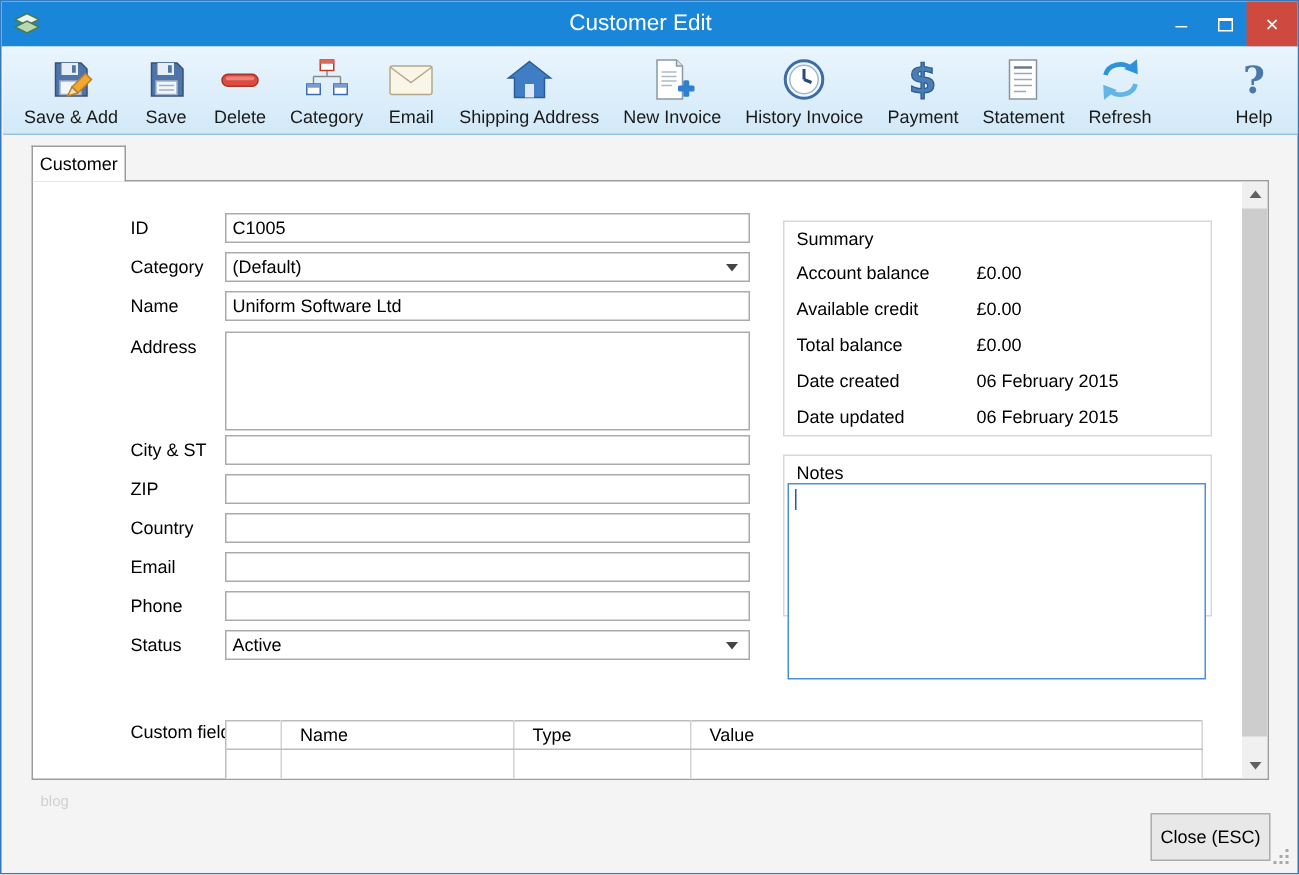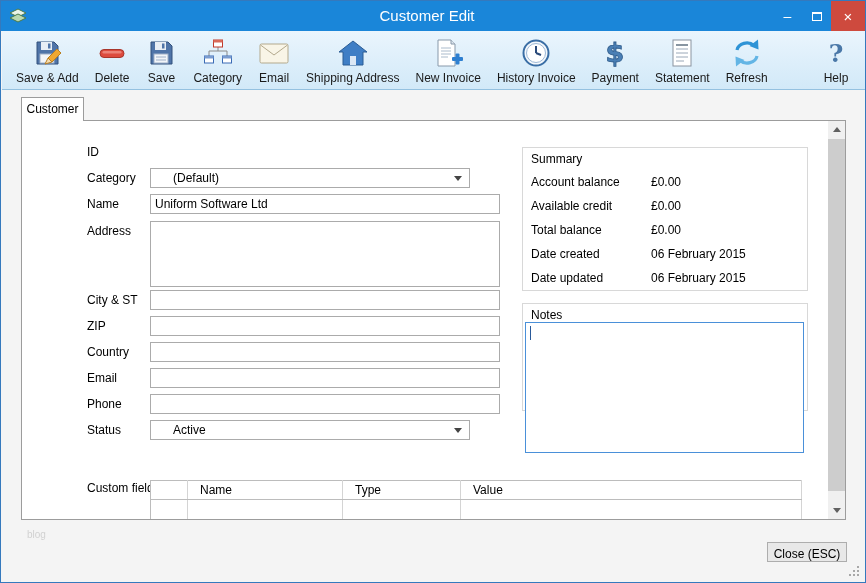--- a/index.html
+++ b/index.html
@@ -37,22 +37,22 @@
          border: 1px solid #9c9c9c; border-bottom: none; z-index: 2;
          text-align: center; line-height: 23px; }
   .panel { position: absolute; left: 20px; top: 119px; width: 825px; height: 400px;
            background: #fff; border: 1px solid #9c9c9c; overflow: hidden; }
 
   .flabel { position: absolute; left: 22px; line-height: 20px; margin-left: 43px; }
   .ti { position: absolute; left: 128px; width: 350px; height: 20px; border: 1px solid #ababab;
         background: #fff; font: 12px "Liberation Sans", sans-serif; padding: 0 4px; }
   .ta { position: absolute; left: 128px; width: 350px; border: 1px solid #ababab; background: #fff;
         resize: none; font: 12px "Liberation Sans", sans-serif; }
-  .sel { position: absolute; left: 128px; width: 320px; height: 20px; border: 1px solid #ababab;
-         background: #fff; line-height: 18px; padding: 0 22px; }
+  .sel { position: absolute; left: 128px; width: 350px; height: 20px; border: 1px solid #ababab;
+         background: #fff; line-height: 18px; padding: 0 4px; }
   .chev { position: absolute; right: 7px; top: 7px; width: 0; height: 0;
           border-left: 4px solid transparent; border-right: 4px solid transparent;
           border-top: 5px solid #444; }
 
   
   .gbox { position: absolute; left: 500px; width: 286px; border: 1px solid #d8d8d8; background: #fff; margin-top: 12px; }
   .gbox-title { position: absolute; left: 8px; top: 4px; }
   .sum-row { position: absolute; left: 8px; width: 270px; height: 24px; line-height: 24px; }
   .sum-val { position: absolute; left: 120px; top: 0; }
   .notes-input { position: absolute; left: 2px; top: 18px; width: 279px; height: 131px;
@@ -72,21 +72,21 @@
   .vscroll { position: absolute; right: 0; top: 0; width: 17px; height: 398px; background: #f0f0f0; }
   .sb-arrow { position: absolute; left: 0; width: 17px; height: 17px;
               display: flex; align-items: center; justify-content: center; }
   .sb-tri-up { width: 0; height: 0; border-left: 4px solid transparent; border-right: 4px solid transparent;
                border-bottom: 5px solid #606060; }
   .sb-tri-dn { width: 0; height: 0; border-left: 4px solid transparent; border-right: 4px solid transparent;
                border-top: 5px solid #606060; }
   .sb-thumb { position: absolute; left: 0; top: 18px; width: 17px; height: 352px; background: #cdcdcd; }
 
   
-  .close-btn { position: absolute; left: 766px; top: 541px; width: 80px; height: 20px;
+  .close-btn { position: absolute; left: 766px; top: 541px; width: 80px; height: 32px;
                background: #e8e8e8; border: 1px solid #adadad; font: 12px "Liberation Sans", sans-serif;
                text-align: center; line-height: 22px; }
   .watermark { position: absolute; left: 26px; top: 528px; color: rgba(120,120,120,0.28); font-size: 10px; }
   .grip { position: absolute; right: 6px; bottom: 6px; width: 2px; height: 2px; background: #a8a8a8;
           box-shadow: -4px 0 #a8a8a8, -8px 0 #a8a8a8, 0 -4px #a8a8a8, -4px -4px #a8a8a8, 0 -8px #a8a8a8; }
 </style>
 </head>
 <body>
 
 <div id="window">
@@ -115,36 +115,36 @@
         <rect x="17" y="6.5" width="2.5" height="5" fill="#4f74a8"></rect>
         <rect x="9" y="17" width="14" height="9" fill="#f2f5f9" stroke="#9fb0c8"></rect>
         <polygon points="17,21 26,12 30,16 21,25" fill="#f0a832" stroke="#b97f22"></polygon>
         <polygon points="17,21 21,25 14,27" fill="#f5dcb0" stroke="#b97f22"></polygon>
       </svg>
       <span class="tb-lbl">Save &amp; Add</span>
     </div>
 
     <div class="tb-btn">
       <svg class="tb-ico" viewBox="0 0 32 32">
-        <rect x="4" y="12.5" width="24" height="8" rx="4" fill="#dd4b3e" stroke="#a8362c"></rect>
-        <rect x="6.5" y="14" width="19" height="2.5" rx="1.2" fill="#ec8378"></rect>
-      </svg>
-      <span class="tb-lbl">Delete</span>
-    </div>
-
-    <div class="tb-btn">
-      <svg class="tb-ico" viewBox="0 0 32 32">
         <path d="M6 5h17l4 4v18H6z" fill="#4f74a8" stroke="#33517c"></path>
         <rect x="10" y="5" width="11" height="8" fill="#e8eef5"></rect>
         <rect x="17" y="6.5" width="2.5" height="5" fill="#4f74a8"></rect>
         <rect x="9" y="17" width="14" height="9" fill="#f2f5f9" stroke="#9fb0c8"></rect>
         <line x1="11" y1="20" x2="21" y2="20" stroke="#9fb0c8"></line>
         <line x1="11" y1="23" x2="21" y2="23" stroke="#9fb0c8"></line>
       </svg>
       <span class="tb-lbl">Save</span>
+    </div>
+
+    <div class="tb-btn">
+      <svg class="tb-ico" viewBox="0 0 32 32">
+        <rect x="4" y="12.5" width="24" height="8" rx="4" fill="#dd4b3e" stroke="#a8362c"></rect>
+        <rect x="6.5" y="14" width="19" height="2.5" rx="1.2" fill="#ec8378"></rect>
+      </svg>
+      <span class="tb-lbl">Delete</span>
     </div>
 
     <div class="tb-btn">
       <svg class="tb-ico" viewBox="0 0 32 32">
         <line x1="16" y1="10" x2="16" y2="14" stroke="#8a8a8a"></line>
         <line x1="7" y1="14" x2="25" y2="14" stroke="#8a8a8a"></line>
         <line x1="7" y1="14" x2="7" y2="19" stroke="#8a8a8a"></line>
         <line x1="25" y1="14" x2="25" y2="19" stroke="#8a8a8a"></line>
         <rect x="11.5" y="3" width="9" height="7" fill="#fff" stroke="#c0392b"></rect>
         <rect x="11.5" y="3" width="9" height="2.5" fill="#d86a5a"></rect>
@@ -231,20 +231,21 @@
       </svg>
       <span class="tb-lbl">Help</span>
     </div>
   </div>
 
   <div class="tab">Customer</div>
 
   <div class="panel">
 
     <div class="flabel" style="top:21px">ID</div>
+    <input class="ti" style="top: 21px;" value="C1005">
 
     <div class="flabel" style="top:47px">Category</div>
     <div class="sel" style="top:47px">
       <span>(Default)</span>
       <span class="chev"></span>
     </div>
 
     <div class="flabel" style="top:73px">Name</div>
     <input class="ti" style="top: 73px;" value="Uniform Software Ltd">
 

